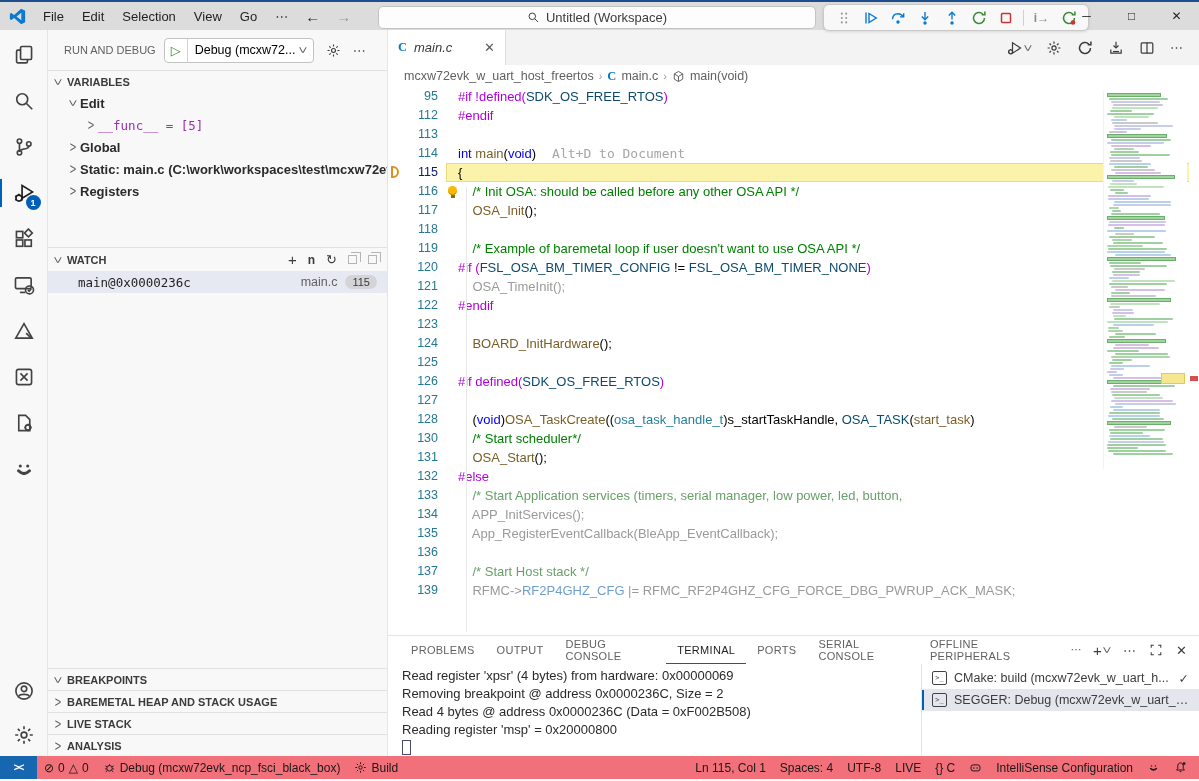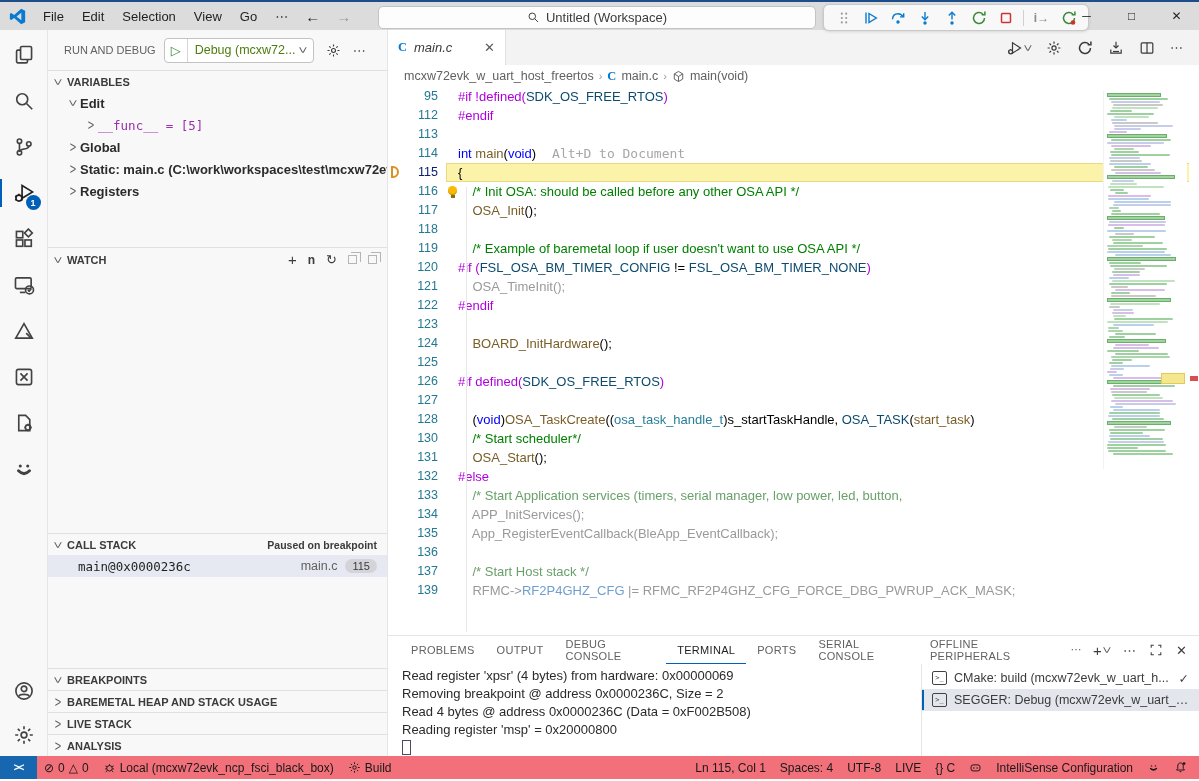--- a/index.html
+++ b/index.html
@@ -25,21 +25,21 @@
 .act.active::before{content:'';position:absolute;left:0;top:9px;bottom:9px;width:2px;background:#005fb8}
 .abadge{position:absolute;right:7px;bottom:6px;background:#005fb8;color:#fff;border-radius:50%;width:15px;height:15px;font-size:9px;display:flex;align-items:center;justify-content:center;font-weight:700}
 .act svg{width:22px;height:22px}
 .act-spacer{flex:1}
 
 #sidebar{width:340px;background:#f8f8f8;border-right:1px solid #e5e5e5;display:flex;flex-direction:column;overflow:hidden}
 .side-topbar{height:40px;display:flex;align-items:center;padding:0 10px 0 16px;gap:8px;flex:none}
 .side-title{font-size:11px;color:#616161;white-space:nowrap}
 .launch{display:flex;align-items:center;border:1px solid #c3c3c3;background:#ffffff;border-radius:4px;height:25px;overflow:hidden}
 .launch .play{color:#388a34;padding:0 6px;border-right:1px solid #d5d5d5;font-size:13px;display:flex;align-items:center;height:100%}
-.launch .lbl{padding:0 5px 0 7px;font-size:12.5px;color:#4d7c0f;white-space:nowrap}
+.launch .lbl{padding:0 5px 0 7px;font-size:12.5px;color:#000000;white-space:nowrap}
 .chev{display:inline-block;color:#616161;font-size:11px;transform:scaleY(1.3)}
 .chev.down{transform:rotate(90deg) scaleY(1.3)}
 .side-topbar .gearbtn,.side-topbar .more{color:#3b3b3b;margin-left:4px}
 .sec-hdr{display:flex;align-items:center;height:22px;padding:0 10px 0 4px;font-size:11px;font-weight:700;color:#3b3b3b;border-top:1px solid #e1e1e1;flex:none;gap:3px}
 .sec-hdr .chev{font-weight:400;width:12px;text-align:center}
 .hdr-actions{margin-left:auto;display:flex;gap:11px;align-items:center;font-weight:400;color:#3b3b3b}
 .ghostbox{width:9px;height:9px;border:1px solid #b5b5b5;position:relative;display:inline-block}
 .ghostbox::after{content:'';position:absolute;left:2px;top:-4px;width:9px;height:9px;border:1px solid #b5b5b5;border-left:none;border-bottom:none}
 .trow{height:22px;display:flex;align-items:center;font-size:13px;color:#1f1f1f;white-space:nowrap;overflow:hidden;flex:none}
 .trow .chev{width:14px;text-align:center;flex:none}
@@ -344,25 +344,20 @@
       <span>WATCH</span>
       <span class="hdr-actions">
         <span style="font-size:15px">+</span>
         <span style="font-weight:700;font-size:12px">n</span>
         <span style="font-size:13px">↻</span>
         <span class="ghostbox"></span>
         <span class="ghostbox"></span>
       </span>
     </div>
 
-    <div class="sec-hdr" id="callstack-hdr">
-      <span class="chev down">&gt;</span>
-      <span>CALL STACK</span>
-      <span class="cs-status">Paused on breakpoint</span>
-    </div>
     <div class="cs-row">
       <span class="cs-name">main@0x0000236c</span>
       <span class="cs-file">main.c</span>
       <span class="cs-badge">115</span>
     </div>
 
     <div id="side-bottom">
       <div class="sec-hdr">
         <span class="chev down">&gt;</span>
         <span>BREAKPOINTS</span>
@@ -649,21 +644,21 @@
     <span>⊘</span>
       <span>0</span>
     <span>△</span>
       <span>0</span>
   </span>
   <span class="sb-item">
     <svg viewBox="0 0 16 16" class="icon-stroke">
         <circle cx="8" cy="9" r="3.4"></circle>
         <path d="M8 5.6V4M4.8 7L3 6M11.2 7L13 6M4.4 9.7H2.6M13.4 9.7h-1.8M5 12l-1.6 1.4M11 12l1.6 1.4"></path>
       </svg>
-    <span>Local (mcxw72evk_ncp_fsci_black_box)</span>
+    <span>Debug (mcxw72evk_ncp_fsci_black_box)</span>
   </span>
   <span class="sb-item">
     <svg viewBox="0 0 16 16" class="icon-stroke">
         <circle cx="8" cy="8" r="2.1"></circle>
         <path d="M8 1.6v2.2M8 12.2v2.2M1.6 8h2.2M12.2 8h2.2M3.5 3.5L5 5M11 11l1.5 1.5M12.5 3.5L11 5M5 11l-1.5 1.5"></path>
       </svg>
     <span>Build</span>
   </span>
   <span class="sb-right">
     <span class="sb-item">Ln 115, Col 1</span>

